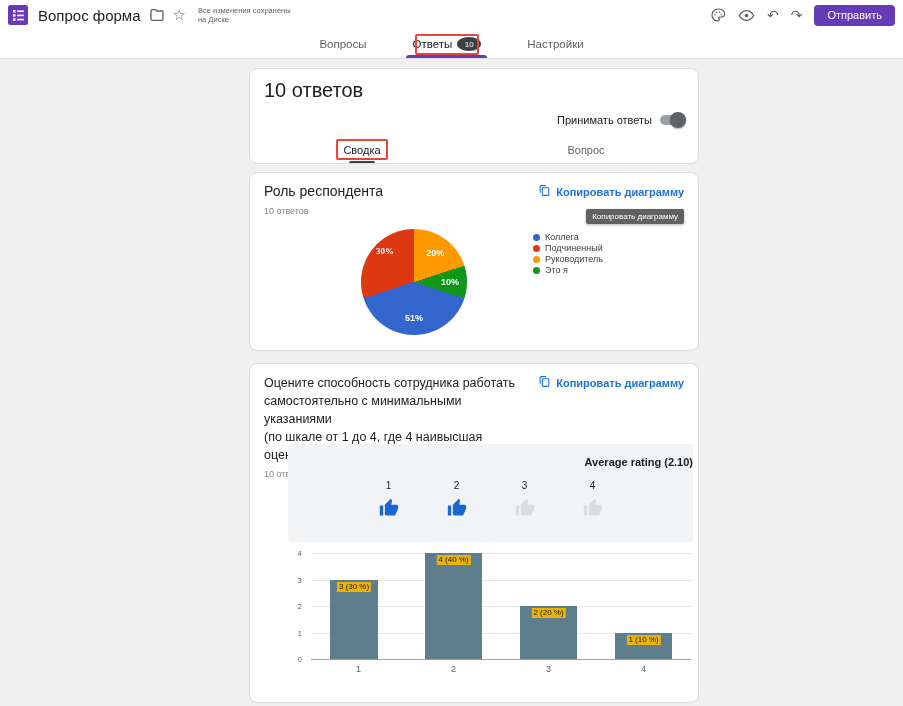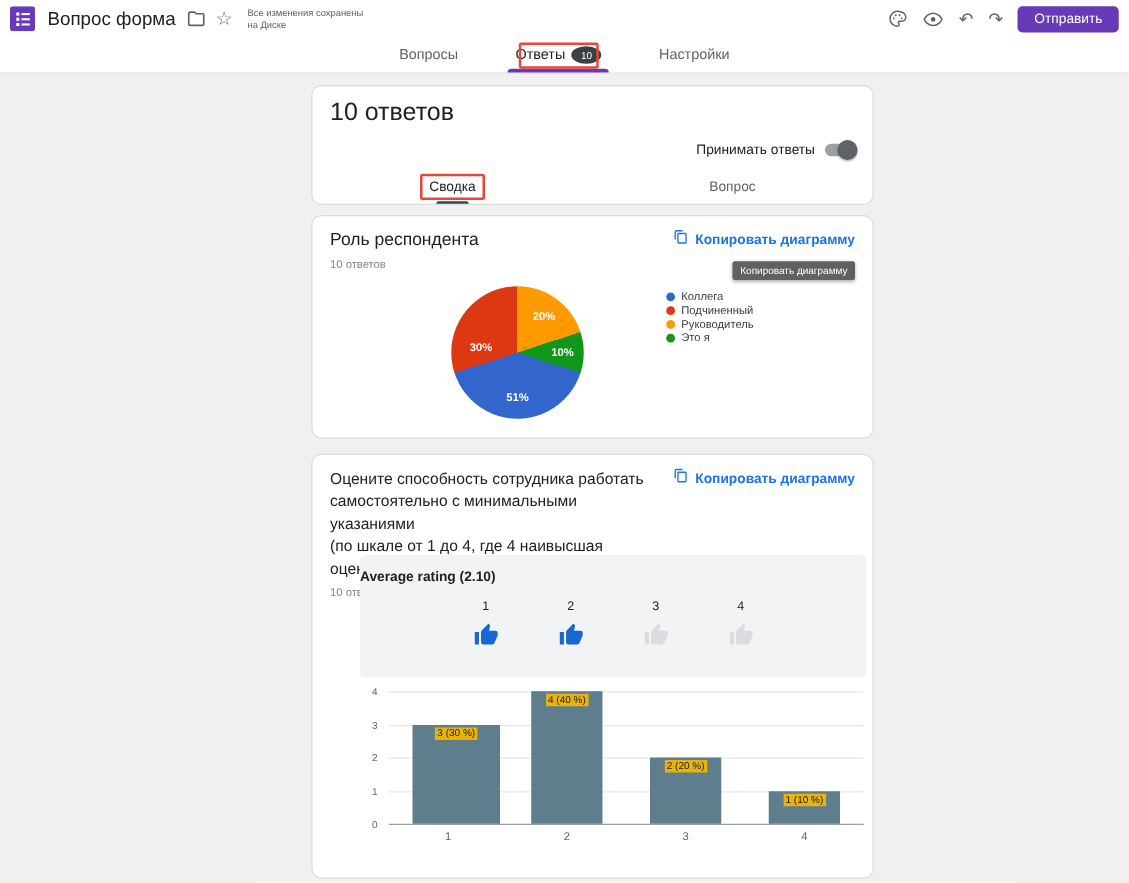--- a/index.html
+++ b/index.html
@@ -71,21 +71,21 @@
   .legend{position:absolute;left:283px;top:60px;display:flex;flex-direction:column;gap:2px;}
   .legend-item{display:flex;align-items:center;font-size:9px;color:#3c4043;line-height:9px;}
   .legend-dot{width:7px;height:7px;border-radius:50%;margin-right:5px;flex:0 0 auto;}
 
   
   .c3-title-block{flex:1;min-width:0;padding-right:10px;}
   .c3-title{font-size:12.5px;line-height:18px;color:#202124;}
   .c3-scale{font-size:12.5px;line-height:18px;color:#202124;}
   .panel{position:absolute;left:38px;top:80px;width:405px;height:98px;background:#f1f3f4;
     border-radius:4px;box-sizing:border-box;padding-top:12px;}
-  .avg-title{text-align:left;font-size:11px;font-weight:bold;color:#202124;}
+  .avg-title{text-align:right;font-size:11px;font-weight:bold;color:#202124;}
   .thumb-row{display:flex;justify-content:center;margin-top:12px;}
   .thumb-col{width:68px;text-align:center;}
   .thumb-num{font-size:10px;color:#202124;margin-bottom:7px;}
 
   .bar-yaxis{position:absolute;left:30px;top:189px;width:26px;height:106px;}
   .ytick{position:absolute;right:4px;transform:translateY(-4px);font-size:8px;color:#5f6368;}
   .bar-plot{position:absolute;left:61px;top:189px;width:380px;height:106px;}
   .gridline{position:absolute;left:0;right:0;height:1px;background:#e8e8e8;}
   .gridline.baseline{background:#9aa0a6;}
   .bar{position:absolute;bottom:0;}
@@ -201,21 +201,21 @@
           </span>
           <span class="blue-link">Копировать диаграмму</span>
         </div>
       </div>
       <div class="subtitle">10 ответов</div>
       <div class="tooltip">Копировать диаграмму</div>
       <div class="pie" style="background: conic-gradient(rgb(255, 153, 0) 0%, rgb(255, 153, 0) 20%, rgb(16, 150, 24) 20%, rgb(16, 150, 24) 30%, rgb(51, 102, 204) 30%, rgb(51, 102, 204) 70%, rgb(220, 57, 18) 70%, rgb(220, 57, 18) 100%);">
           <span class="pie-label" style="left: 74.1603px; top: 23.8754px;">20%</span>
           <span class="pie-label" style="left: 89px; top: 53px;">10%</span>
           <span class="pie-label" style="left: 53px; top: 89px;">51%</span>
-          <span class="pie-label" style="left: 23.8754px; top: 49px;">30%</span>
+          <span class="pie-label" style="left: 23.8754px; top: 22px; font-family: Liberation Serif, serif;">30%</span>
         </div>
       <div class="legend">
           <div class="legend-item">
             <span class="legend-dot" style="background: rgb(51, 102, 204);"></span>
             <span class="legend-text">Коллега</span>
           </div>
           <div class="legend-item">
             <span class="legend-dot" style="background: rgb(220, 57, 18);"></span>
             <span class="legend-text">Подчиненный</span>
           </div>
@@ -272,21 +272,21 @@
           <div class="ytick" style="top: 53px;">2</div>
           <div class="ytick" style="top: 79.5px;">1</div>
           <div class="ytick" style="top: 106px;">0</div>
         </div>
       <div class="bar-plot">
           <div class="gridline" style="top: 0px;"></div>
           <div class="gridline" style="top: 26.5px;"></div>
           <div class="gridline" style="top: 53px;"></div>
           <div class="gridline" style="top: 79.5px;"></div>
           <div class="gridline baseline" style="top: 106px;"></div>
-          <div class="bar" style="left: 19px; width: 70px; height: 79.5px; background: rgb(94, 125, 141);">
+          <div class="bar" style="left: 19px; width: 48px; height: 79.5px; background: rgb(94, 125, 141);">
             <span class="bar-label">3 (30 %)</span>
           </div>
           <div class="bar" style="left: 114px; width: 57px; height: 106px; background: rgb(94, 125, 141);">
             <span class="bar-label">4 (40 %)</span>
           </div>
           <div class="bar" style="left: 209px; width: 57px; height: 53px; background: rgb(94, 125, 141);">
             <span class="bar-label">2 (20 %)</span>
           </div>
           <div class="bar" style="left: 304px; width: 57px; height: 26.5px; background: rgb(94, 125, 141);">
             <span class="bar-label">1 (10 %)</span>

